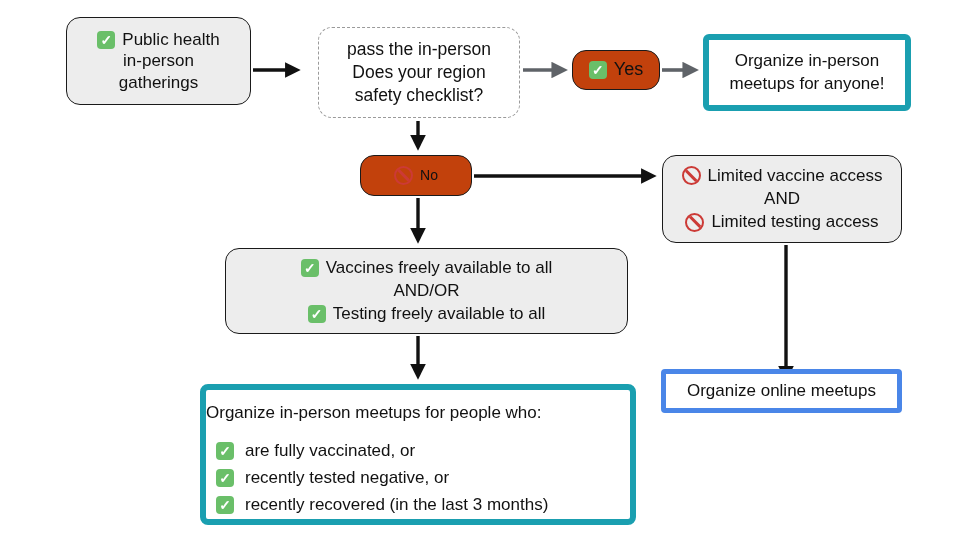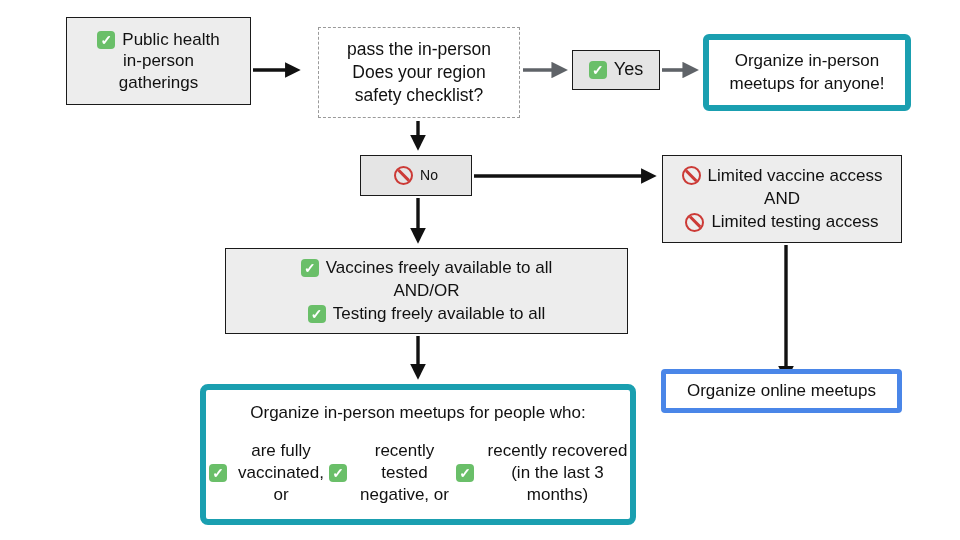--- a/index.html
+++ b/index.html
@@ -14,23 +14,23 @@
   html,body{margin:0;padding:0;background:#fff;}
   #canvas{
     position:relative;width:960px;height:540px;background:#ffffff;overflow:hidden;
     font-family:"Liberation Sans",sans-serif;color:#111;
   }
   .edges{position:absolute;left:0;top:0;z-index:0;}
   .e-black{stroke:var(--arrow-black);stroke-width:3.4;}
   .e-gray{stroke:var(--arrow-gray);stroke-width:3.6;}
 
   .node{position:absolute;box-sizing:border-box;z-index:1;display:flex;flex-direction:column;
-        align-items:center;justify-content:center;text-align:center;font-size:17px;line-height:1.3;}
+        align-items:center;justify-content:center;text-align:center;font-size:17px;line-height:1.3;border-radius:14px;}
   .gray-box{background:var(--box-gray);border:1.5px solid #1a1a1a;}
-  .plain-box{background:#e5e5e5;border:1.5px solid #1a1a1a;}
+  .plain-box{background:#c2410c;border:1.5px solid #1a1a1a;}
   .dashed-box{background:#fff;border:1.4px dashed #9a9a9a;}
   .teal-box{background:#fff;border:6px solid var(--teal-accent);border-radius:8px;}
   .blue-box{background:#fff;border:5px solid var(--blue-accent);border-radius:4px;}
 
   .irow{display:flex;align-items:center;justify-content:center;gap:7px;}
   .irow.left{justify-content:flex-start;}
 
   .icn-check{width:18px;height:18px;border-radius:4px;background:var(--check-green);
              display:inline-flex;align-items:center;justify-content:center;flex:0 0 auto;}
   .icn-check::after{content:"✓";color:#fff;font-size:14px;font-weight:bold;line-height:1;}
@@ -41,23 +41,23 @@
 
   #permit-box{left:66px;top:17px;width:185px;height:88px;line-height:1.26;}
   #question-box{left:318px;top:27px;width:202px;height:91px;font-size:17.5px;}
   #yes-box{left:572px;top:50px;width:88px;height:40px;font-size:18px;}
   #anyone-box{left:703px;top:34px;width:208px;height:77px;border-radius:6px;}
   #no-box{left:360px;top:155px;width:112px;height:41px;font-size:14px;}
   #limited-box{left:662px;top:155px;width:240px;height:88px;}
   #available-box{left:217px;top:248px;width:403px;height:86px;margin-left:8px;}
   #available-box .irow, #limited-box .irow{margin:1px 0;}
   #people-box{left:200px;top:384px;width:436px;height:141px;justify-content:flex-start;padding-top:12px;}
-  #people-title{width:100%;text-align:center;}
-  #people-items{margin-top:16px;width:100%;padding-left:3px;box-sizing:border-box;
-                display:flex;flex-direction:row;gap:5px;}
+  #people-title{width:100%;text-align:left;}
+  #people-items{margin-top:16px;width:100%;padding-left:10px;box-sizing:border-box;
+                display:flex;flex-direction:column;gap:5px;}
   #people-items .irow{gap:11px;}
   #online-box{left:661px;top:369px;width:241px;height:44px;}
 </style>
 </head>
 <body>
 
 <div id="canvas">
 
   <svg class="edges" width="960" height="540">
     <defs>

